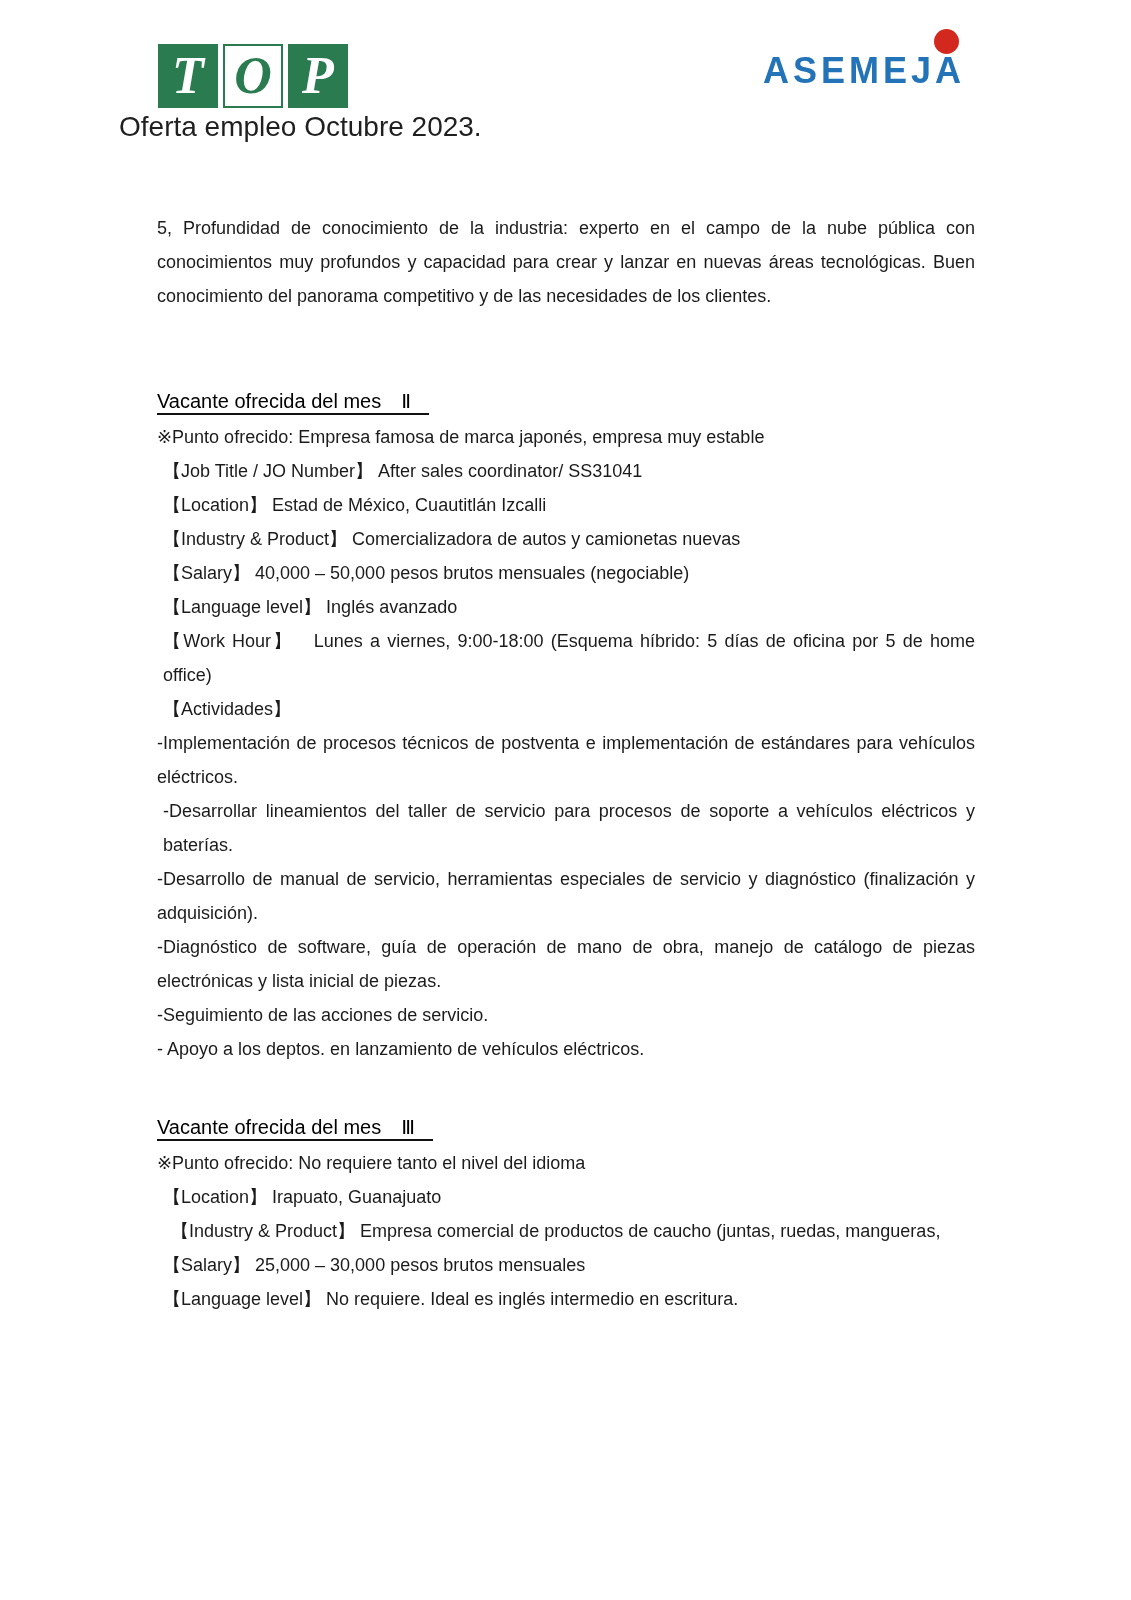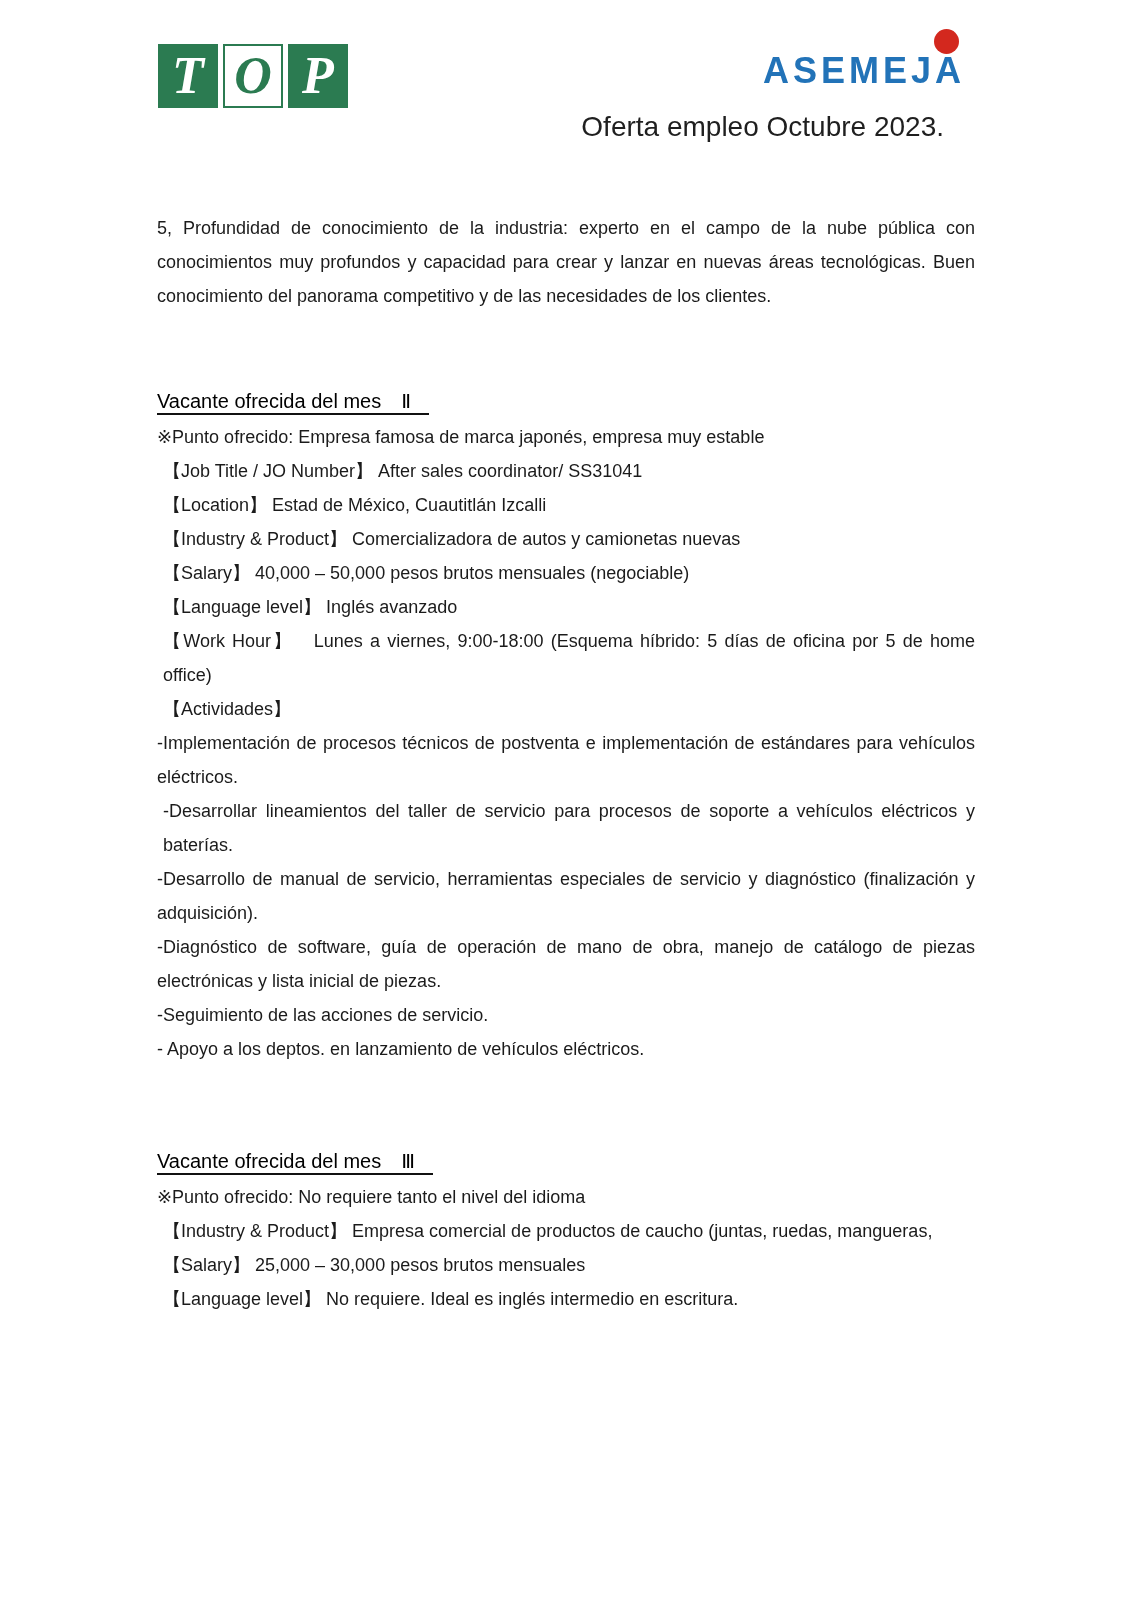--- a/index.html
+++ b/index.html
@@ -29,35 +29,35 @@
     font-size:36px; line-height:1; letter-spacing:4px;
     color:#2273B8; font-weight:700;
   }
   .asemeja .dot {
     position:absolute; width:25px; height:25px; border-radius:50%;
     background:#D3281E; right:6px; top:-24px;
   }
 
   
   .title {
-    position:absolute; top:108px; left:126px; width:818px;
-    text-align:right; font-size:28px; line-height:38px; color:#1f1f1f;
+    position:absolute; top:108px; left:119px; width:818px;
+    text-align:left; font-size:28px; line-height:38px; color:#1f1f1f;
   }
 
   
   .content {
     position:absolute; top:211px; left:157px; width:818px;
     font-size:18px; line-height:34px; color:#1b1b1b;
   }
   .content p { margin:0; }
   .content p.j { text-align:justify; }
   .content p.b { padding-left:6px; }
-  .content p.nw { white-space:nowrap; }
+  .content p.nw { white-space:nowrap;margin-left:8px; }
   .content p.sec-heading { margin:73px 0 4px 0; font-size:20px; font-weight:normal; line-height:30px; color:#000; }
-  .content p.sec-heading.second { margin-top:80px; }
+  .content p.sec-heading.second { margin-top:46px; }
   .content p.sec-heading span { border-bottom:2px solid #111; padding-right:18px; padding-bottom:1px; }
 </style>
 </head>
 <body>
 
 <div class="page">
 
   <div class="top-logo">
     <div class="sq filled">
       <span>T</span>
@@ -96,19 +96,20 @@
     <p class="b j">-Desarrollar lineamientos del taller de servicio para procesos de soporte a vehículos eléctricos y baterías.</p>
     <p class="j">-Desarrollo de manual de servicio, herramientas especiales de servicio y diagnóstico (finalización y adquisición).</p>
     <p class="j">-Diagnóstico de software, guía de operación de mano de obra, manejo de catálogo de piezas electrónicas y lista inicial de piezas.</p>
     <p>-Seguimiento de las acciones de servicio.</p>
     <p>- Apoyo a los deptos. en lanzamiento de vehículos eléctricos.</p>
 
     <p class="sec-heading second">
       <span>Vacante ofrecida del mes　Ⅲ</span>
     </p>
     <p>※Punto ofrecido: No requiere tanto el nivel del idioma</p>
+    <p class="b">【Location】 Irapuato, Guanajuato</p>
     <p class="b nw">【Industry &amp; Product】 Empresa comercial de productos de caucho (juntas, ruedas, mangueras,</p>
     <p class="b">【Salary】 25,000 – 30,000 pesos brutos mensuales</p>
     <p class="b">【Language level】 No requiere. Ideal es inglés intermedio en escritura.</p>
 
   </div>
 
 </div>
 
 </body></html>

